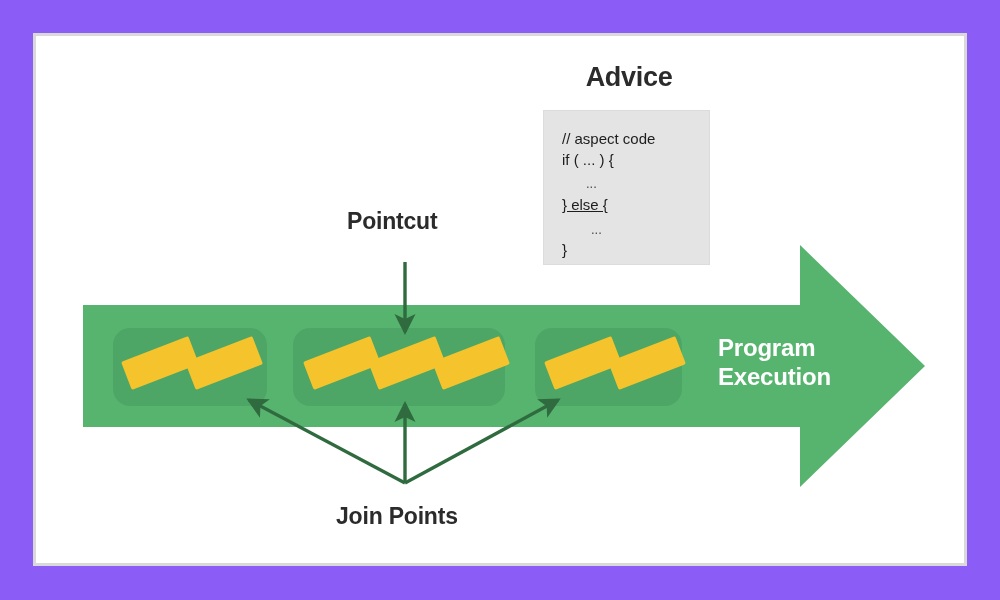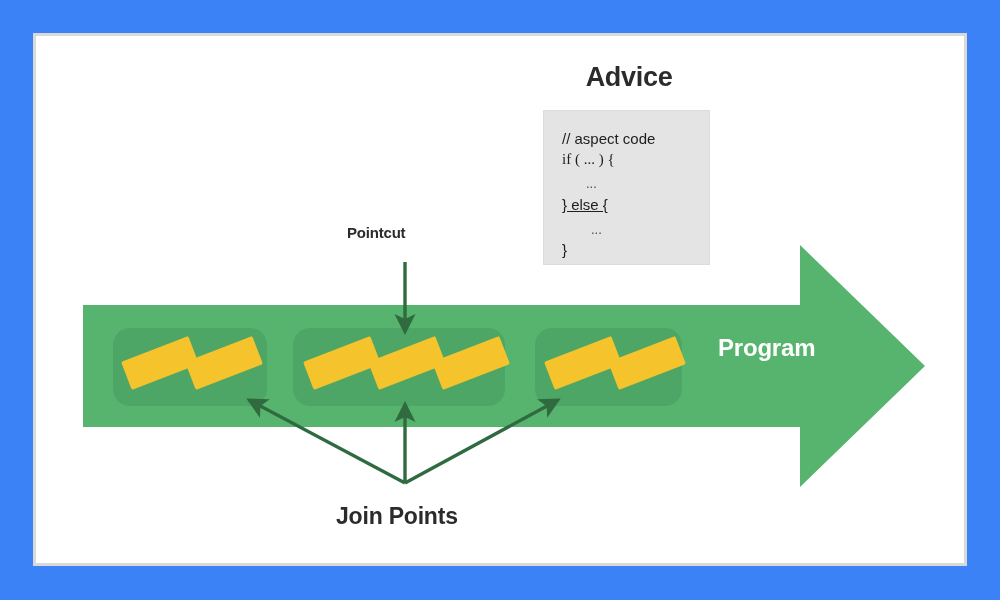--- a/index.html
+++ b/index.html
@@ -7,21 +7,21 @@
     padding: 0;
     background: #ffffff;
   }
   body {
     font-family: "Liberation Sans", sans-serif;
   }
   #canvas {
     position: relative;
     width: 1000px;
     height: 600px;
-    background: #3b82f6;
+    background: #8b5cf6;
     overflow: hidden;
   }
   
   #frame {
     position: absolute;
     left: 33px;
     top: 33px;
     width: 934px;
     height: 533px;
     border: 3px solid #d9d9d9;
@@ -65,22 +65,22 @@
   }
   .code-dots {
     color: #4a4a4a;
     font-size: 13px;
   }
 
   
   #pointcut-label {
     position: absolute;
     left: 347px;
-    top: 224px;
-    font-size: 15px;
+    top: 208px;
+    font-size: 23px;
     font-weight: bold;
     color: #2b2b2b;
     letter-spacing: -0.2px;
   }
 
   
   #joinpoints-label {
     position: absolute;
     left: 336px;
     top: 491px;
@@ -163,29 +163,30 @@
     <line x1="405" y1="483" x2="249" y2="400" stroke="#2f6b3f" stroke-width="3.4" marker-end="url(#ah)"></line>
     <line x1="405" y1="483" x2="405" y2="404" stroke="#2f6b3f" stroke-width="3.4" marker-end="url(#ah)"></line>
     <line x1="405" y1="483" x2="558" y2="400" stroke="#2f6b3f" stroke-width="3.4" marker-end="url(#ah)"></line>
   </svg>
 
   <div id="advice-group">
     <div id="advice-title">Advice</div>
 
     <div id="advice-codebox">
       <div class="code-line" style="left:18px; top:20px;">// aspect code</div>
-      <div class="code-line" style="left:18px; top:41px;font-family:Liberation Serif, serif;">if ( ... ) {</div>
+      <div class="code-line" style="left:18px; top:41px;">if ( ... ) {</div>
       <div class="code-line code-dots" style="left:42px; top:66px;">...</div>
       <div class="code-line" style="left:18px; top:86px;text-decoration:underline;">} else {</div>
       <div class="code-line code-dots" style="left:47px; top:112px;">...</div>
       <div class="code-line" style="left:18px; top:131px;">}</div>
     </div>
   </div>
 
   <div id="pointcut-label">Pointcut</div>
 
   <div id="joinpoints-label">Join Points</div>
 
   <div id="program-exec-label">
     <div>Program</div>
+    <div>Execution</div>
   </div>
 
 </div>
 
 </body></html>

